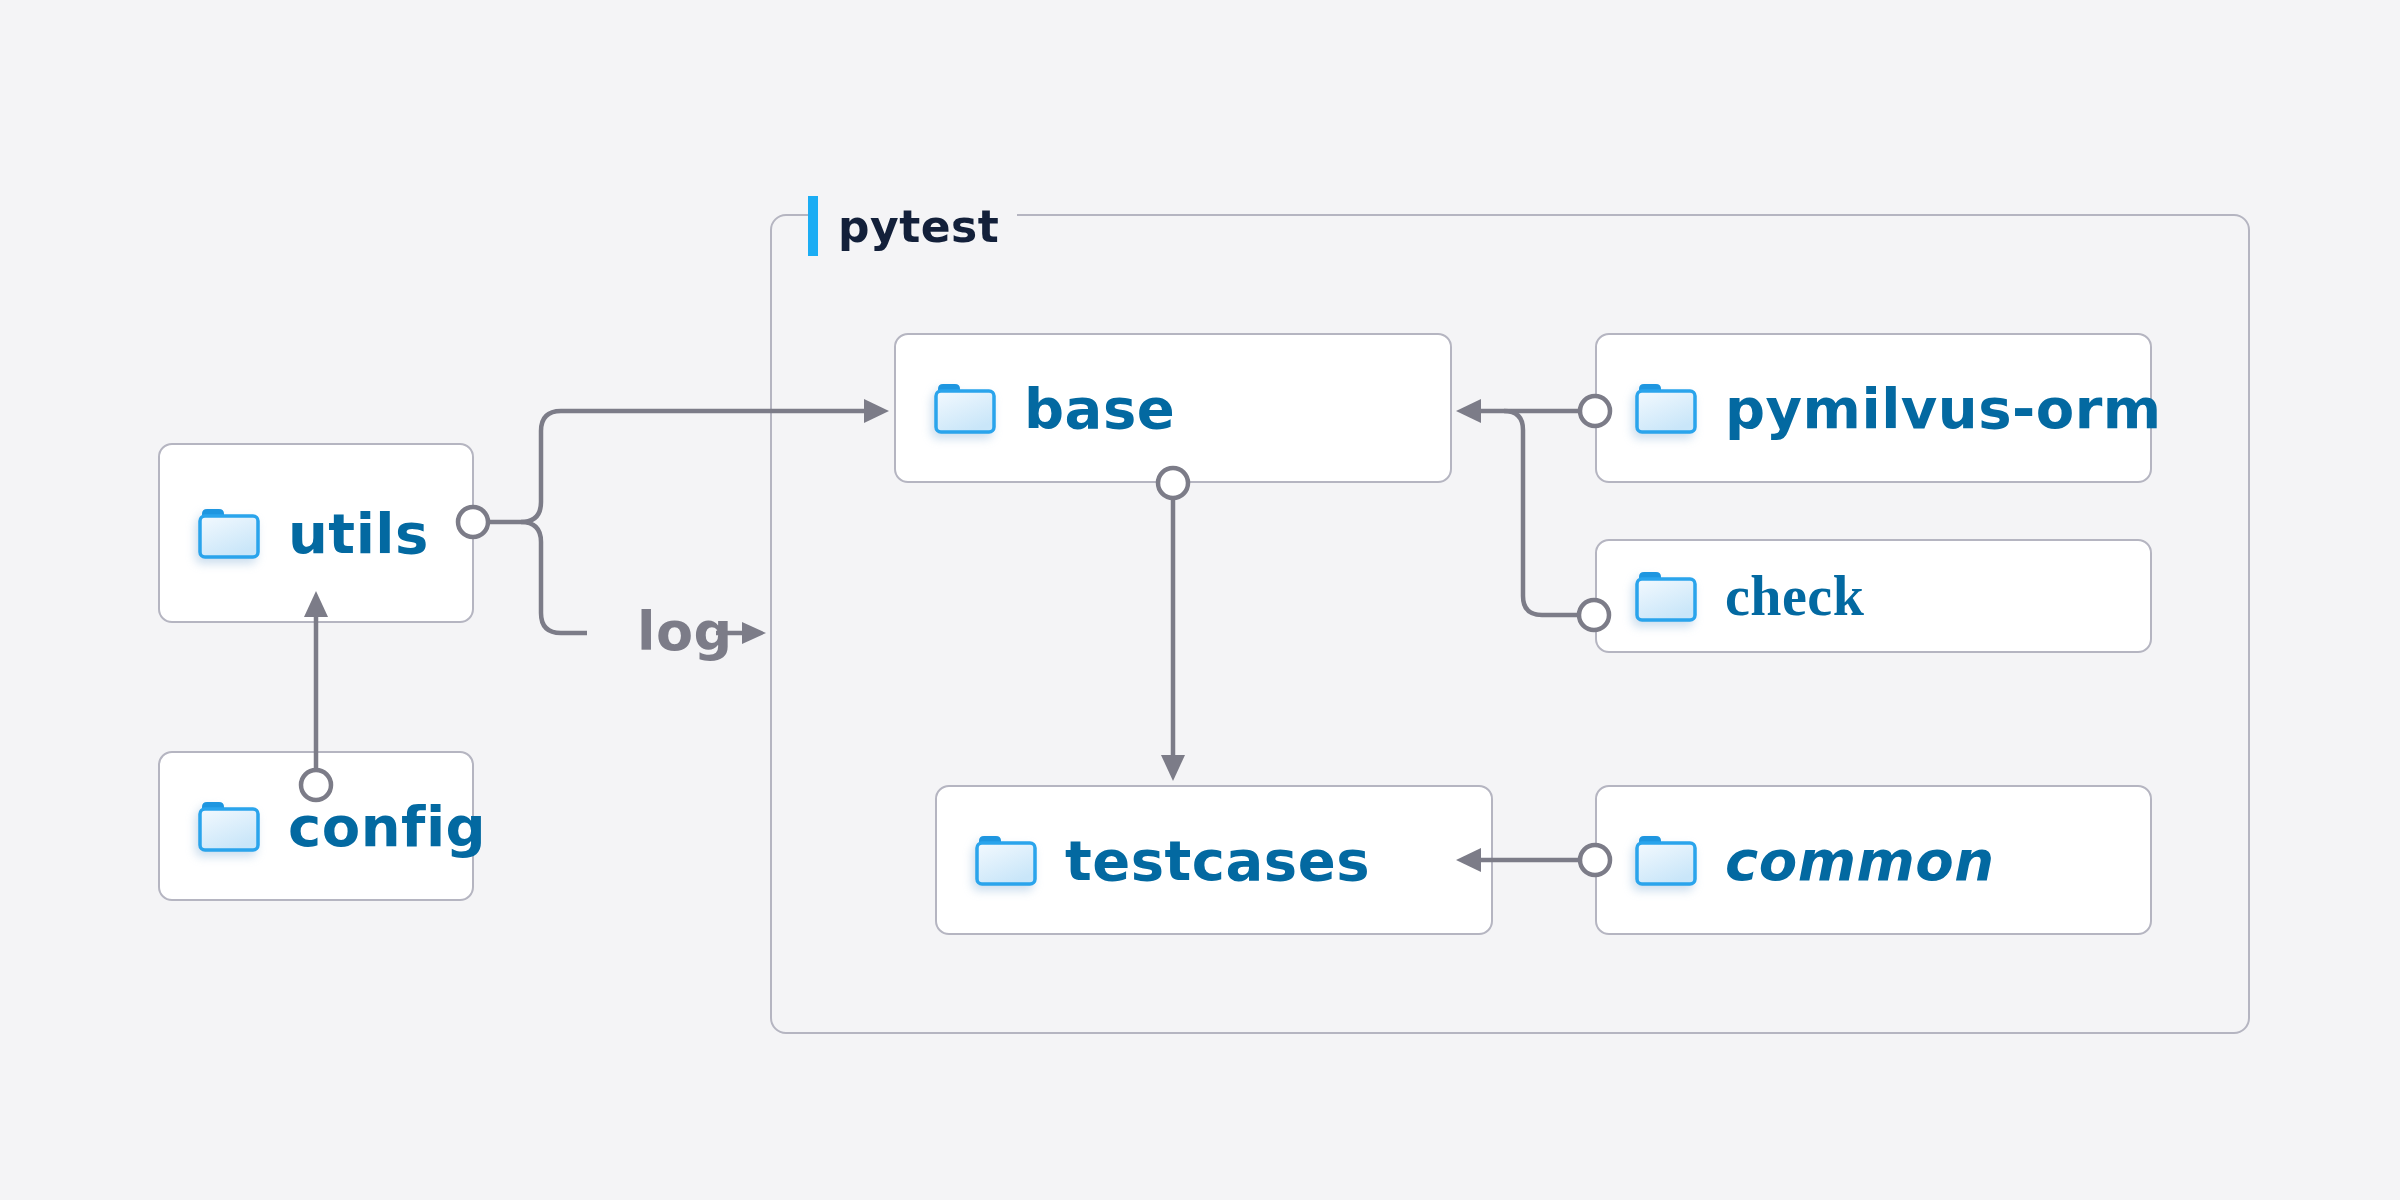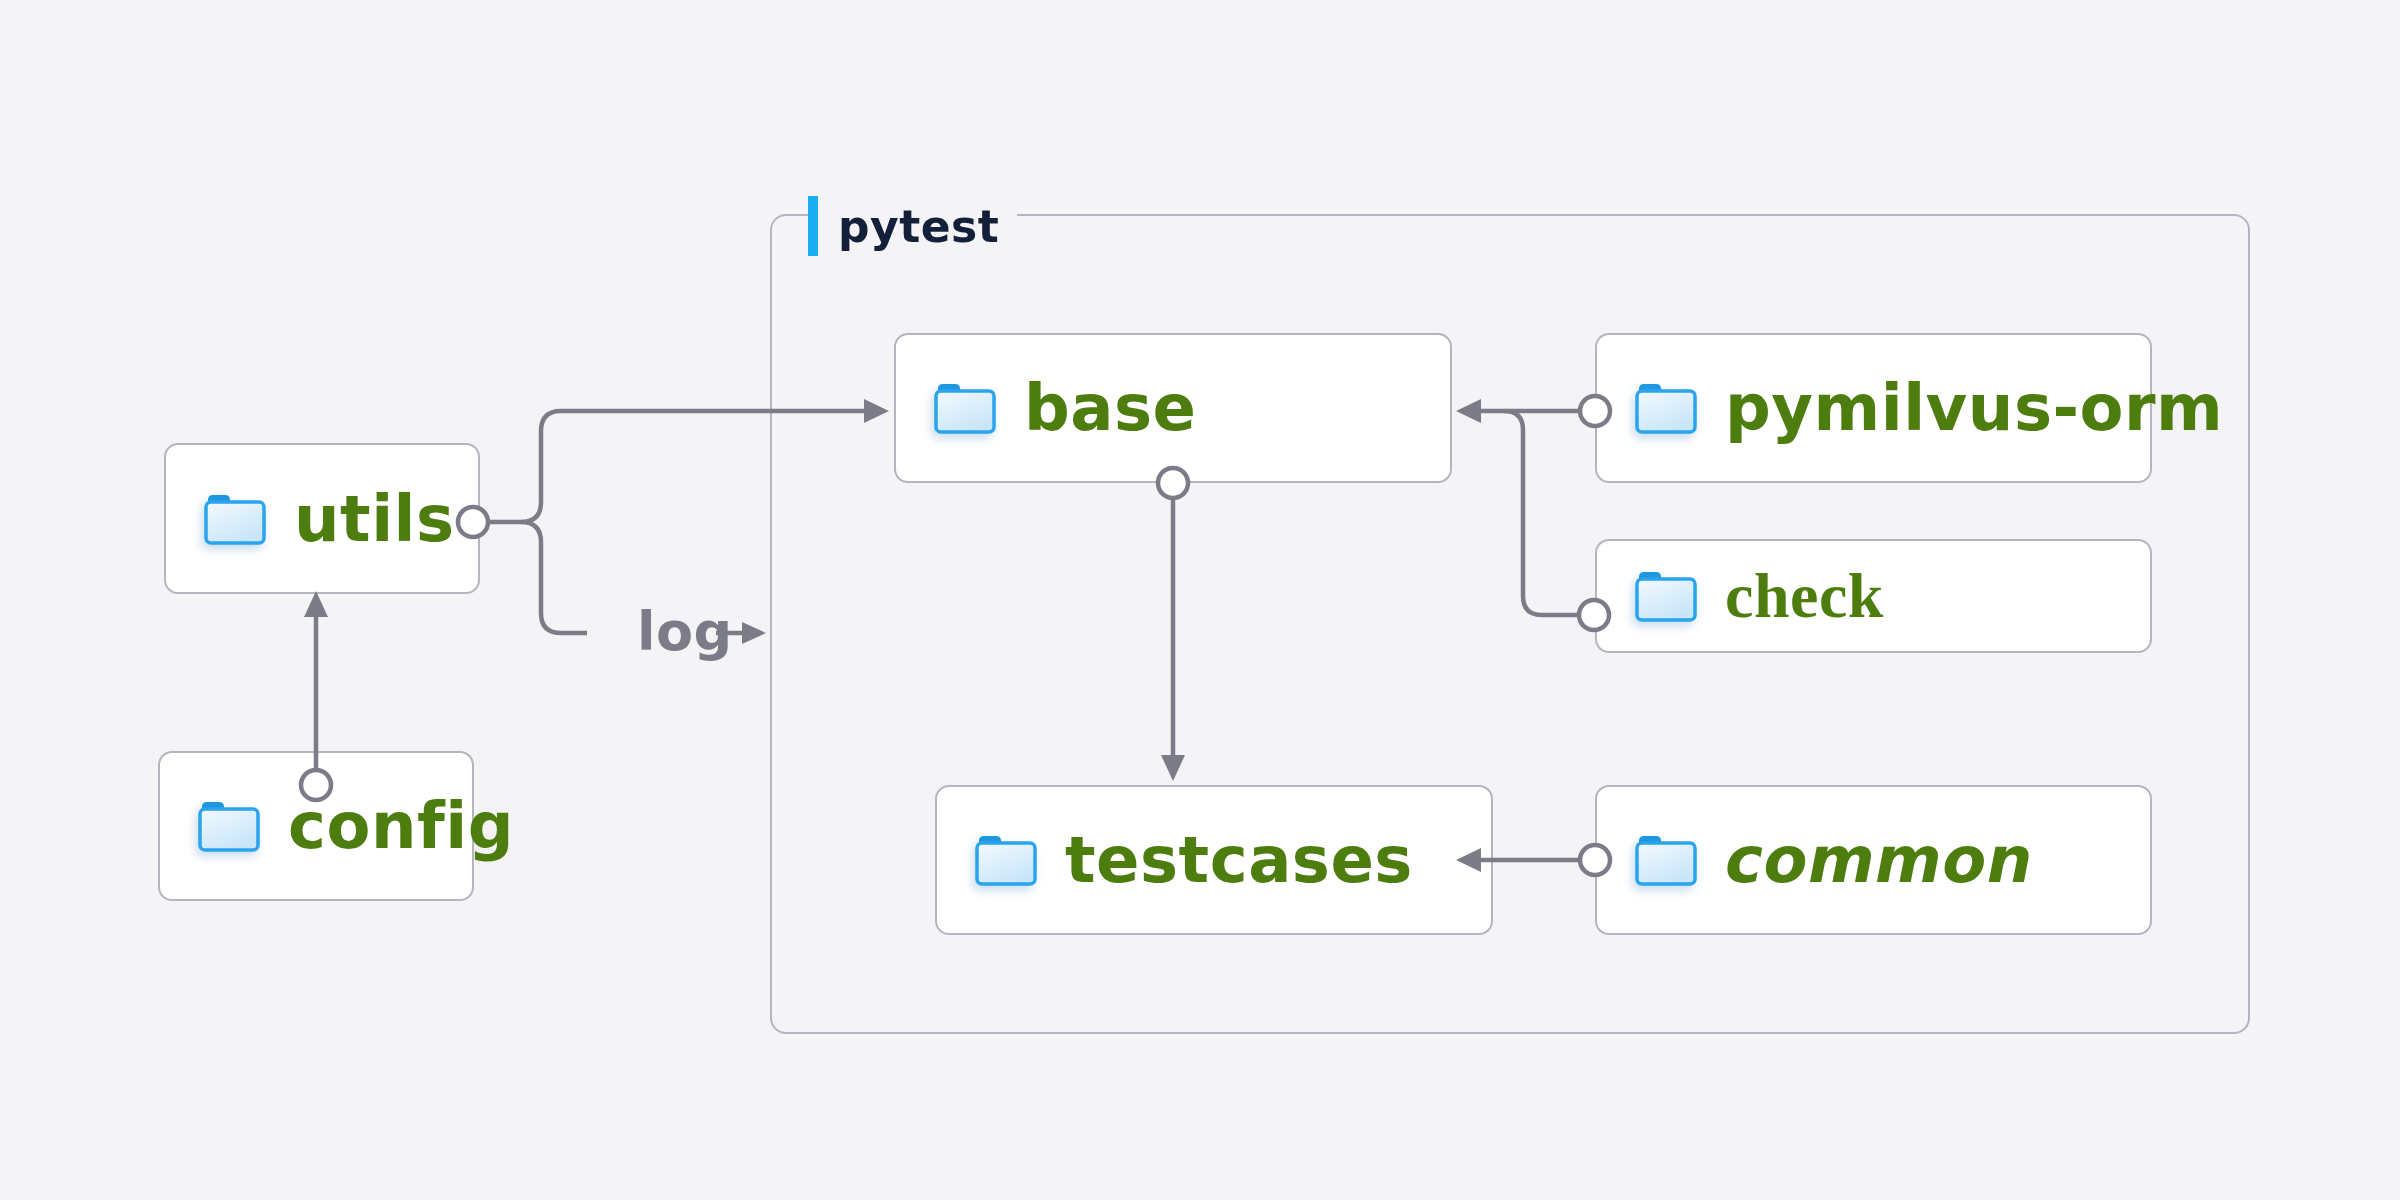--- a/index.html
+++ b/index.html
@@ -47,23 +47,23 @@
     border:2px solid #b5b5c1;
     border-radius:14px;
     box-sizing:border-box;
     display:flex;
     align-items:center;
     padding-left:38px;
     gap:28px;
     z-index:2;
   }
   .nlabel{
-    font-size:64px;
+    font-size:56px;
     font-weight:700;
-    color:#4d7c0f;
+    color:#0369a1;
     letter-spacing:0.5px;
     white-space:nowrap;
   }
   .folder{
     flex:0 0 auto;
     filter:drop-shadow(-3px 5px 5px rgba(110,160,205,0.35));
   }
   .edges{
     position:absolute;
     left:0;top:0;
@@ -143,21 +143,21 @@
       <circle cx="473" cy="522" r="15"></circle>
       <circle cx="1595" cy="411" r="15"></circle>
       <circle cx="1594" cy="615" r="15"></circle>
       <circle cx="1173" cy="483" r="15"></circle>
       <circle cx="1595" cy="860" r="15"></circle>
     </g>
   </svg>
 
   <div class="edge-label" style="left:601px;top:600px;margin-left:36px;">log</div>
 
-  <div class="node" style="left:164px;top:443px;width:316px;height:151px;">
+  <div class="node" style="left:158px;top:443px;width:316px;height:180px;">
     <svg class="folder" width="62" height="52" viewBox="0 0 62 52">
       <path d="M4 16 L4 7 Q4 2 9 2 L21 2 Q26 2 26 7 L26 16 Z" fill="#1e96e0"></path>
       <rect x="2" y="9" width="58" height="41" rx="5" fill="url(#folderFill)" stroke="#2aa4ec" stroke-width="3.5"></rect>
     </svg>
     <span class="nlabel">utils</span>
   </div>
 
   <div class="node" style="left:158px;top:751px;width:316px;height:150px;">
     <svg class="folder" width="62" height="52" viewBox="0 0 62 52">
       <path d="M4 16 L4 7 Q4 2 9 2 L21 2 Q26 2 26 7 L26 16 Z" fill="#1e96e0"></path>

